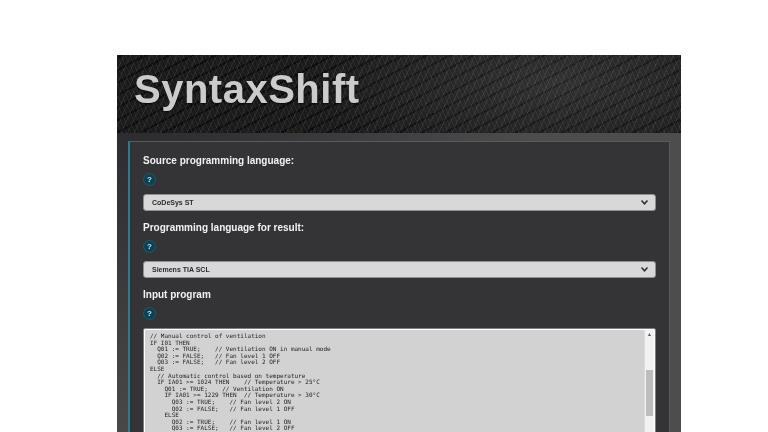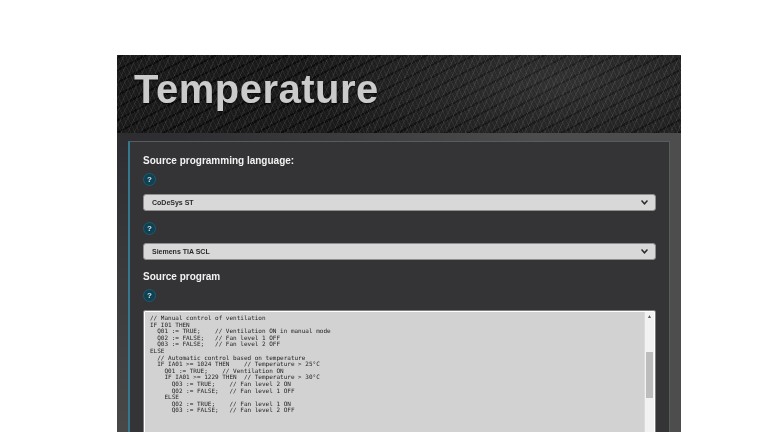--- a/index.html
+++ b/index.html
@@ -151,47 +151,48 @@
     background: #bdbdbd;
     cursor: grab;
   }
 </style>
 </head>
 <body>
 
 <div class="app-container">
 
   <header class="app-header">
-    <h1>Temperature</h1>
+    <h1>SyntaxShift</h1>
   </header>
 
   <div class="form-panel">
 
     <div class="field-label">Source programming language:</div>
     <button class="help-badge">?</button>
     <div class="select">
       <span class="select-value">CoDeSys ST</span>
       <span class="select-chevron">
         <svg width="7" height="5" viewBox="0 0 7 5">
             <path d="M0.5 0.5 L3.5 3.8 L6.5 0.5" fill="none" stroke="#2a2a2a" stroke-width="1.5"></path>
           </svg>
       </span>
     </div>
 
+    <div class="field-label">Programming language for result:</div>
     <button class="help-badge">?</button>
     <div class="select">
       <span class="select-value">Siemens TIA SCL</span>
       <span class="select-chevron">
         <svg width="7" height="5" viewBox="0 0 7 5">
             <path d="M0.5 0.5 L3.5 3.8 L6.5 0.5" fill="none" stroke="#2a2a2a" stroke-width="1.5"></path>
           </svg>
       </span>
     </div>
 
-    <div class="field-label">Source program</div>
+    <div class="field-label">Input program</div>
     <button class="help-badge">?</button>
     <div class="code-wrap">
       <textarea class="code-input" spellcheck="false" style="">// Manual control of ventilation
 IF I01 THEN
   Q01 := TRUE;    // Ventilation ON in manual mode
   Q02 := FALSE;   // Fan level 1 OFF
   Q03 := FALSE;   // Fan level 2 OFF
 ELSE
   // Automatic control based on temperature
   IF IA01 &gt;= 1024 THEN    // Temperature &gt; 25°C

